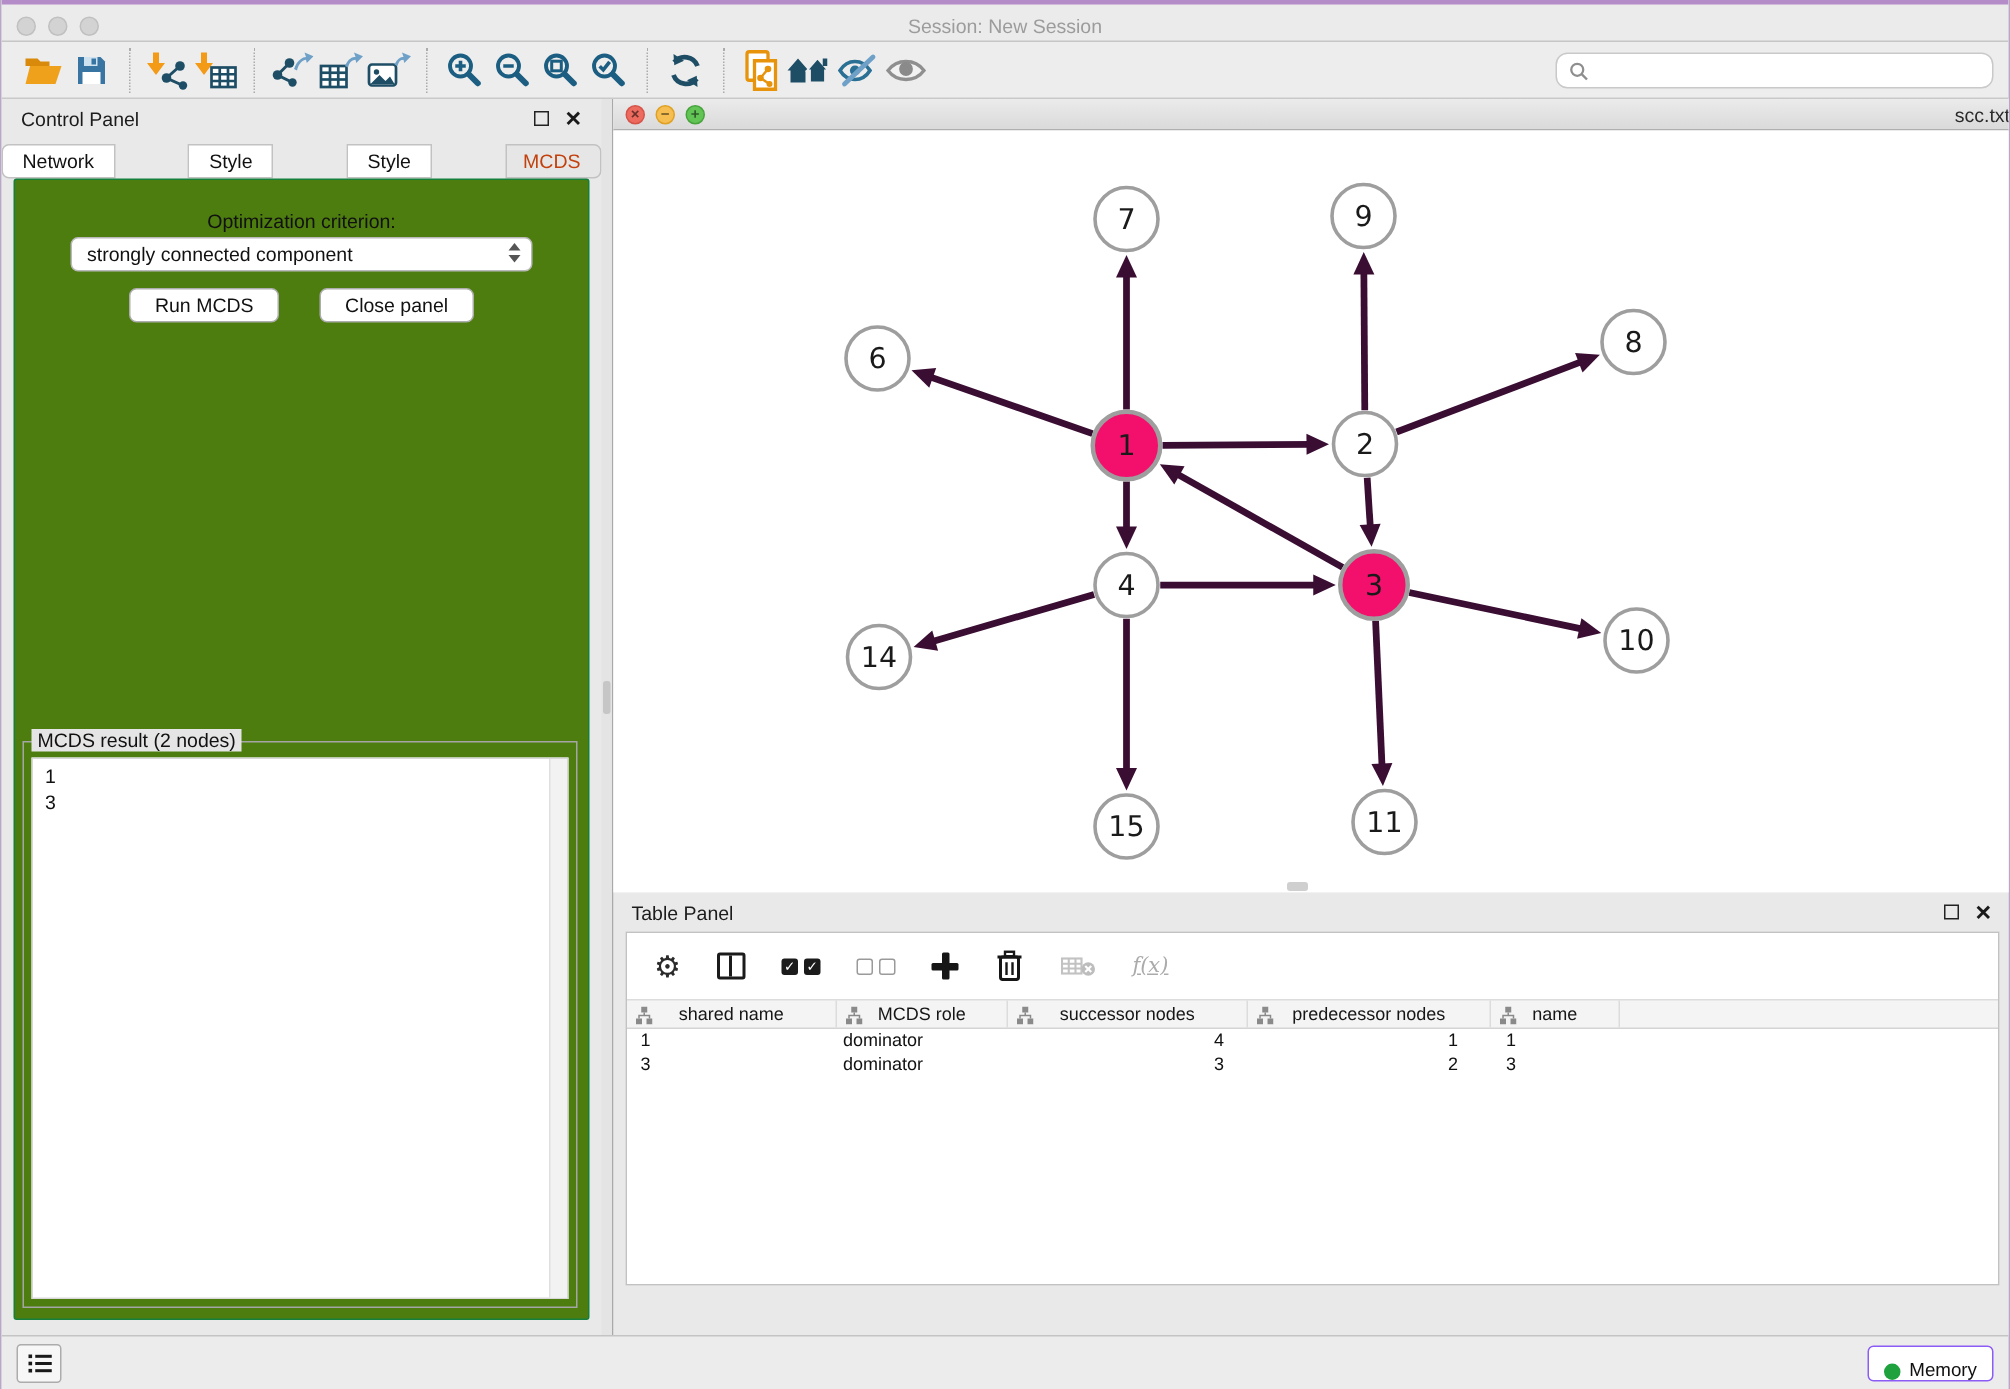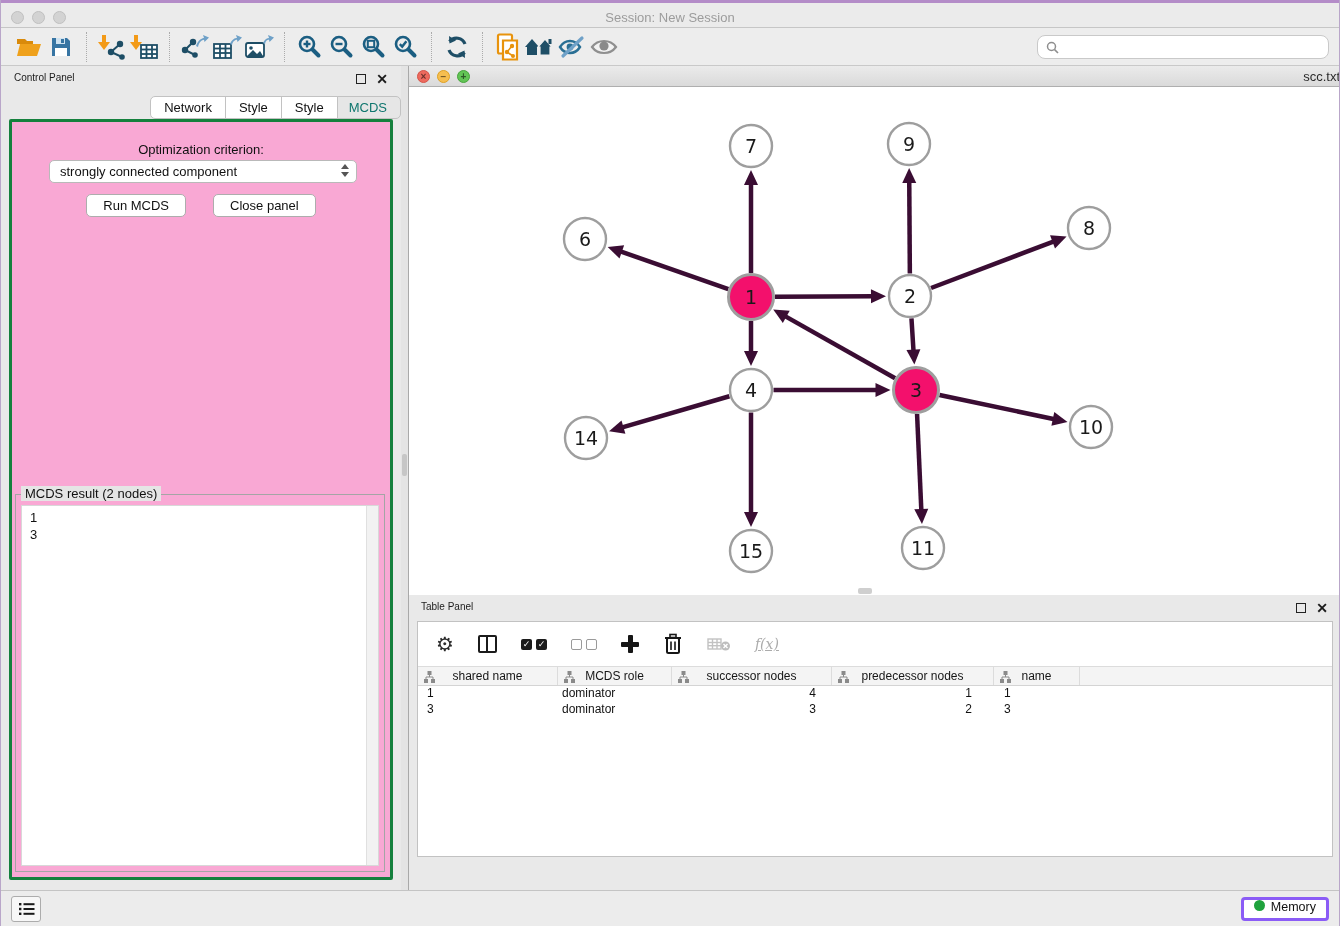--- a/index.html
+++ b/index.html
@@ -19,32 +19,32 @@
     font-size:13px; color:#9C9C9C;}
   
   .toolbar{ position:absolute; left:0; top:28px; width:100%; height:38px;
     background:#EDEDED; border-bottom:1px solid #C9C9C9; display:flex; align-items:center; padding-left:12px;}
   .ticon{ width:32px; height:30px; display:flex; align-items:center; justify-content:center; cursor:default;}
   .tsep{ width:1px; height:30px; border-left:1px dotted #ABABAB; margin:0 9px;}
   .searchbox{ position:absolute; right:10px; top:7px; width:292px; height:24px;
     background:#fff; border:1px solid #C9C9C9; border-radius:8px; display:flex; align-items:center; padding:0 8px;}
   .searchbox input{ border:none; outline:none; flex:1; font-size:12px; font-family:"Liberation Sans",sans-serif; background:transparent; margin-left:6px;}
   
-  .panel-head-title{ position:absolute; left:13px; top:6px; font-size:10px; color:#1c1c1c;}
+  .panel-head-title{ position:absolute; left:13px; top:6px; font-size:13px; color:#1c1c1c;}
   .wicon-float{ position:absolute; width:10px; height:10px; border:1.6px solid #222; top:8px;}
   .wicon-close{ position:absolute; top:5px; font-size:14px; font-weight:bold; color:#1a1a1a;}
   
   #control-panel{ position:absolute; left:0; top:66px; width:400px; height:824px; background:#E9E9E9;}
-  #cp-tabs{ position:absolute; left:0; right:0; top:30px; display:flex; justify-content:flex-end;}
+  #cp-tabs{ position:absolute; left:0; right:0; top:30px; display:flex; justify-content:space-between;}
   .seg-tab{ font-size:13px; padding:3px 13px; background:#fff; border:1px solid #C2C2C2; margin-left:-1px; color:#111; white-space:nowrap;}
   .seg-tab:first-child{ border-radius:5px 0 0 5px; margin-left:0;}
   .seg-tab:last-child{ border-radius:0 5px 5px 0;}
-  .seg-tab.active{ background:#E6E6E6; color:#0f766e;padding-left:11px;}
+  .seg-tab.active{ background:#E6E6E6; color:#c2410c;padding-left:11px;}
   .cp-body{ position:absolute; left:8px; right:8px; top:53px; bottom:10px;
-    background:#f9a8d4; border:3px solid #15803d; border-radius:2px;}
+    background:#4d7c0f; border:1px solid #15803d; border-radius:2px;}
   .opt-label{ position:absolute; left:0; right:0; top:20px; text-align:center; font-size:13px; color:#111;}
   .dropdown{ position:absolute; left:37px; width:308px; top:38px; height:23px; background:#fff;
     border:1px solid #B9B9B9; border-radius:5px; font-size:13px; display:flex; align-items:center; padding-left:10px; color:#111;}
   .dd-stepper{ position:absolute; right:7px; top:3px; display:flex; flex-direction:column; gap:3px;}
   .dd-up{ width:0;height:0;border-left:4px solid transparent;border-right:4px solid transparent;border-bottom:5px solid #555;}
   .dd-down{ width:0;height:0;border-left:4px solid transparent;border-right:4px solid transparent;border-top:5px solid #555;}
   .btn-row{ position:absolute; left:0; right:0; top:72px; display:flex; justify-content:center; gap:27px;align-items:flex-end;}
   .pbtn{ font-size:13px; color:#111; background:#fff; border:1px solid #ADADAD; border-radius:5px; padding:3px 16px; white-space:nowrap;}
   #result-group{ position:absolute; left:14px; top:428px; width:370px; height:378px; border:1px solid #A5A5A5;}
   #result-legend{ position:absolute; top:-9px; left:5px; background:#E5E5E5; padding:0 4px; font-size:13px; color:#111;}
@@ -83,21 +83,21 @@
   .tbl-header{ display:flex; height:20px; background:#F4F4F4; border-top:1px solid #DCDCDC; border-bottom:1px solid #D4D4D4;}
   .hcell{ position:relative; height:100%; border-right:1px solid #DCDCDC; display:flex; align-items:center; justify-content:center; font-size:12px; color:#161616;}
   .hcell svg{ position:absolute; left:6px; top:4px;}
   .trow{ display:flex; height:16px;}
   .tcell{ font-size:12px; color:#111; overflow:hidden; white-space:nowrap;}
   .al{ text-align:left;} .ar{ text-align:right;}
   #tbl-tabs{ position:absolute; left:0; right:0; top:271px; display:flex; justify-content:center;}
   
   #status{ position:absolute; left:0; top:890px; width:100%; height:36px; background:#ECECEC; border-top:1px solid #C4C4C4;}
   .list-btn{ position:absolute; left:10px; top:5px; width:30px; height:26px; background:#F7F7F7; border:1px solid #ACACAC; border-radius:3px; display:flex; align-items:center; justify-content:center;}
-  .mem-btn{ position:absolute; right:10px; top:6px; height:24px; background:#fff; border:3px solid #8b5cf6; border-radius:4px; display:flex; align-items:flex-start; gap:6px; padding:0 10px;}
+  .mem-btn{ position:absolute; right:10px; top:6px; height:24px; background:#fff; border:1px solid #8b5cf6; border-radius:4px; display:flex; align-items:flex-end; gap:6px; padding:0 10px;}
   .mem-dot{ width:11px; height:11px; border-radius:50%; background:#1FA23D;}
   .mem-label{ font-size:12.5px; color:#111;}
 </style>
 </head>
 <body>
 
 <div class="app">
 
   <div class="titlebar">
     <div class="tl-dots">

